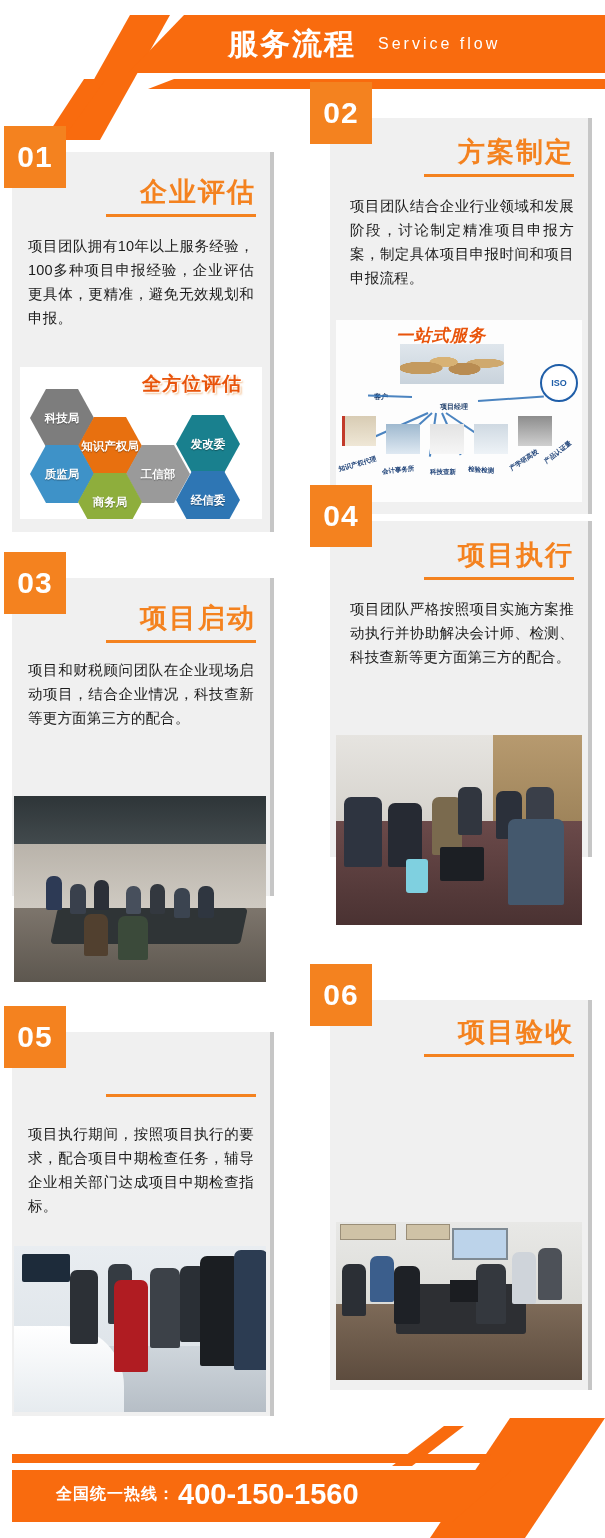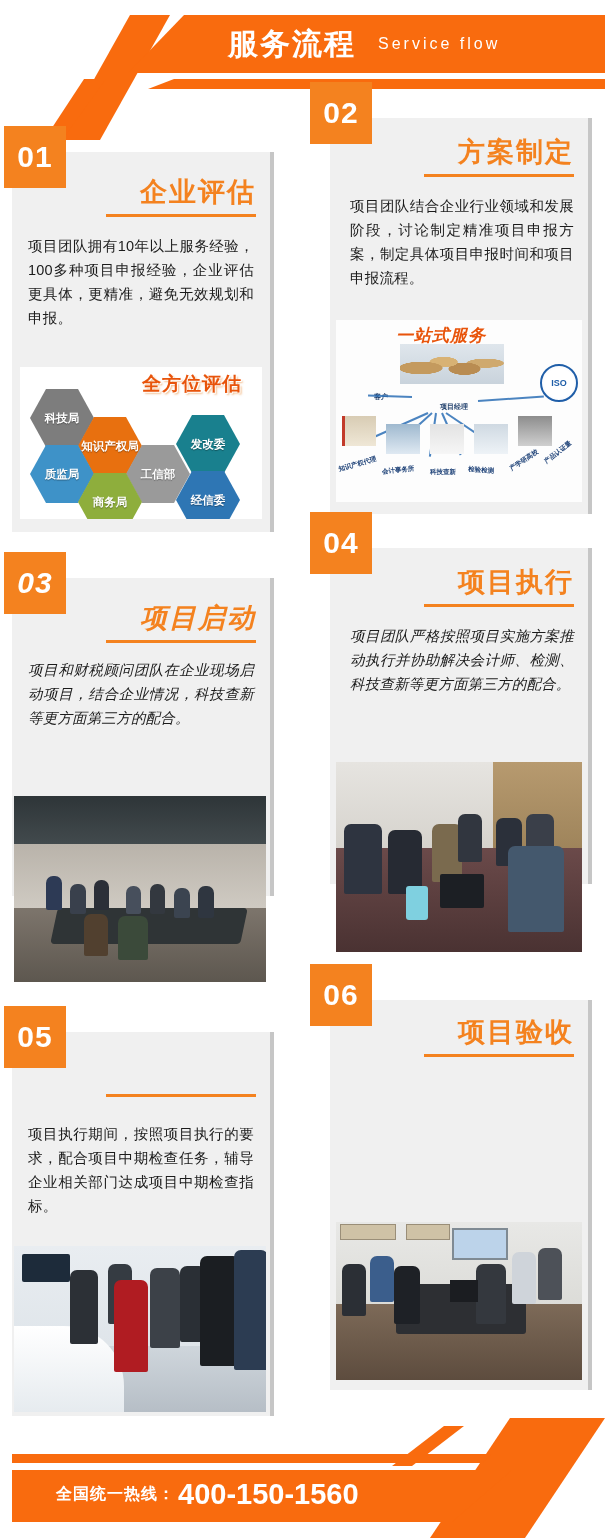--- a/index.html
+++ b/index.html
@@ -236,21 +236,21 @@
 
     <div class="oss-bot" style="left:2px;   top:140px; transform:rotate(-16deg);">知识产权代理</div>
     <div class="oss-bot" style="left:46px;  top:146px; transform:rotate(-6deg);">会计事务所</div>
     <div class="oss-bot" style="left:94px;  top:148px;">科技查新</div>
     <div class="oss-bot" style="left:132px; top:146px; transform:rotate(4deg);">检验检测</div>
     <div class="oss-bot" style="left:172px; top:136px; transform:rotate(-34deg);">产学研高校</div>
     <div class="oss-bot" style="left:206px; top:128px; transform:rotate(-38deg);">产品认证量</div>
   </div>
 </div>
 
-<div class="card left" style="top:578px; height:318px;font-style:italic;">
+<div class="card left" style="top:578px; height:318px;">
   <div class="badge l">03</div>
   <div class="card-title" style="top:22px;">项目启动</div>
   <div class="title-rule" style="top:62px; width:150px;"></div>
   <div class="card-desc" style="left:16px; right:16px; top:80px;">项目和财税顾问团队在企业现场启动项目，结合企业情况，科技查新等更方面第三方的配合。</div>
 
   <div class="media photo" style="left:2px; top:218px; width:252px; height:186px;">
     <div class="ph-ceiling"></div>
     <div class="ph-wall"></div>
     <div class="ph-floor"></div>
     <div class="ph-table" style="left:40px; top:112px; width:190px; height:36px; transform:skewX(-12deg);"></div>
@@ -259,25 +259,25 @@
     <div class="ph-person" style="left:80px; top:84px; width:15px; height:30px; background:#2b2f38;"></div>
     <div class="ph-person" style="left:112px; top:90px; width:15px; height:28px; background:#474f5c;"></div>
     <div class="ph-person" style="left:136px; top:88px; width:15px; height:30px; background:#33383f;"></div>
     <div class="ph-person" style="left:160px; top:92px; width:16px; height:30px; background:#3b4450;"></div>
     <div class="ph-person" style="left:184px; top:90px; width:16px; height:32px; background:#2f3640;"></div>
     <div class="ph-person" style="left:104px; top:120px; width:30px; height:44px; background:#3b4a3a;"></div>
     <div class="ph-person" style="left:70px; top:118px; width:24px; height:42px; background:#51402f;"></div>
   </div>
 </div>
 
-<div class="card right" style="top:548px; height:336px;">
+<div class="card right" style="top:521px; height:336px;">
   <div class="badge r">04</div>
   <div class="card-title" style="top:16px;">项目执行</div>
   <div class="title-rule" style="top:56px; width:150px;"></div>
-  <div class="card-desc" style="left:20px; right:14px; top:76px;font-style:italic;">项目团队严格按照项目实施方案推动执行并协助解决会计师、检测、科技查新等更方面第三方的配合。</div>
+  <div class="card-desc" style="left:20px; right:14px; top:76px;">项目团队严格按照项目实施方案推动执行并协助解决会计师、检测、科技查新等更方面第三方的配合。</div>
 
   <div class="media photo" style="left:6px; top:214px; width:246px; height:190px;">
     <div style="position:absolute;left:0;top:0;right:0;height:45%;background:linear-gradient(#e6e4e0,#d6d3cd);"></div>
     <div style="position:absolute;right:0;top:0;width:36%;height:52%;background:linear-gradient(#b79a6f,#9b8158);"></div>
     <div style="position:absolute;left:0;bottom:0;right:0;height:55%;background:linear-gradient(#6b4a4a,#4a3232);"></div>
     <div class="ph-person" style="left:8px;  top:62px; width:38px; height:70px; background:#2e3440;"></div>
     <div class="ph-person" style="left:52px; top:68px; width:34px; height:64px; background:#262a33;"></div>
     <div class="ph-person" style="left:96px; top:62px; width:30px; height:58px; background:#7a6a4e;"></div>
     <div class="ph-person" style="left:122px;top:52px; width:24px; height:48px; background:#31363f;"></div>
     <div class="ph-person" style="left:160px;top:56px; width:26px; height:48px; background:#2b303a;"></div>

